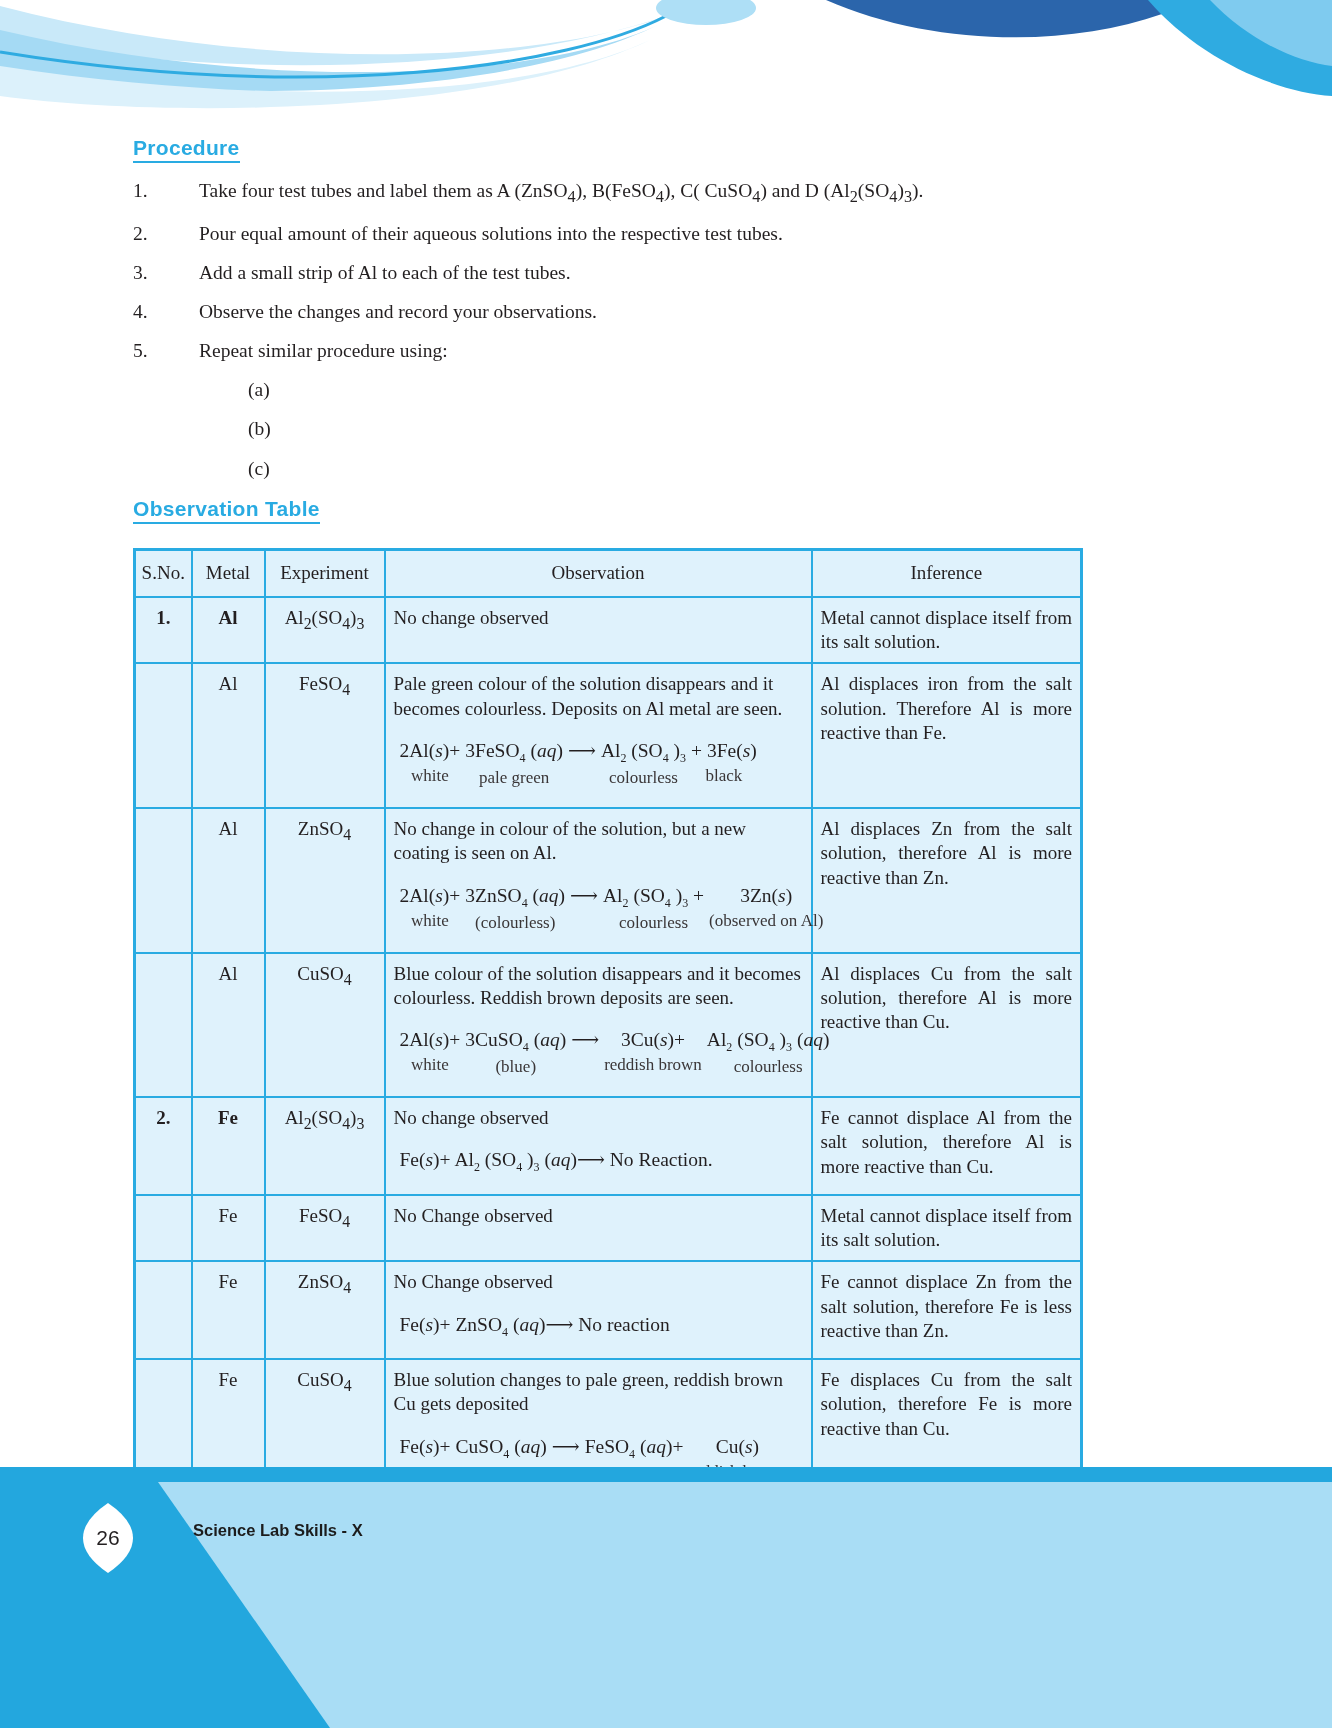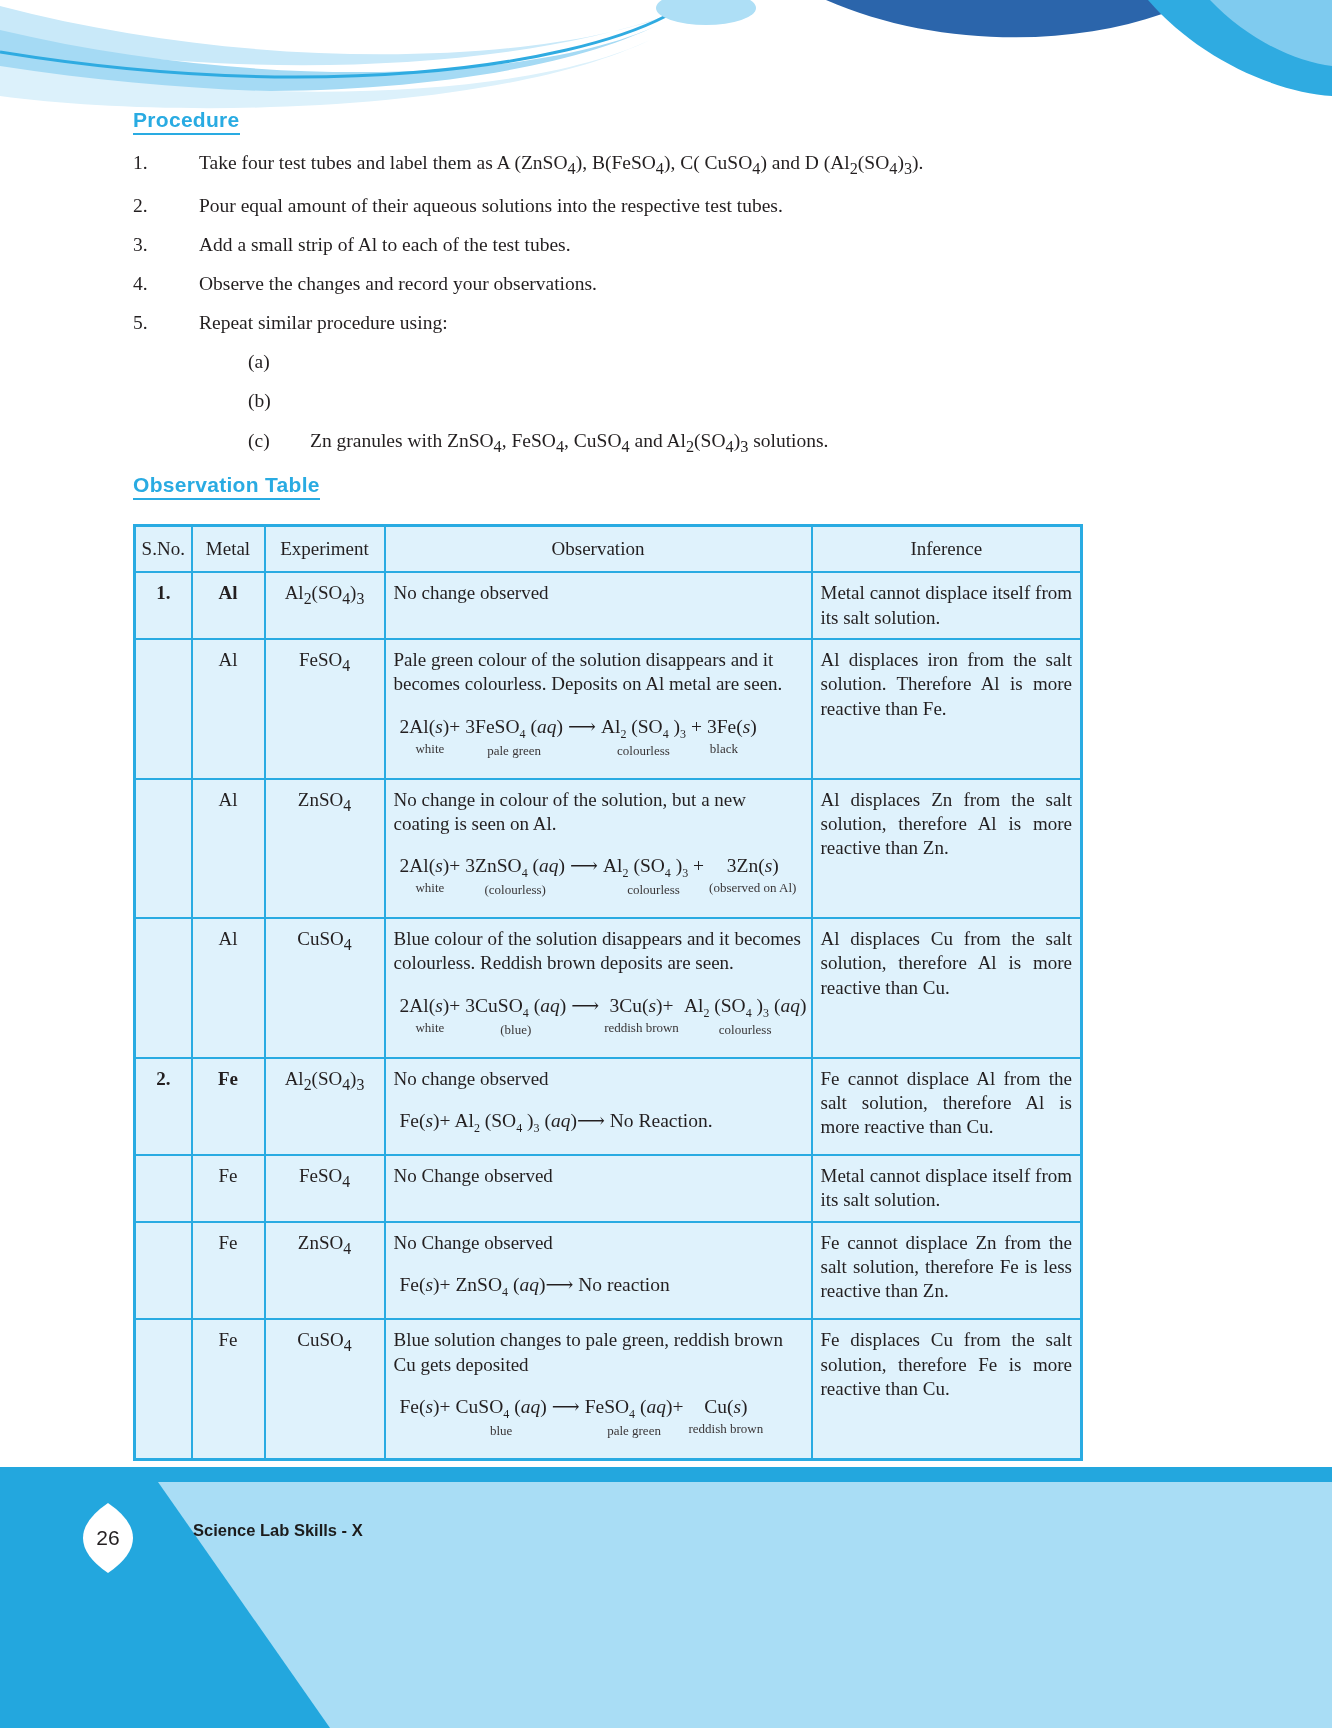--- a/index.html
+++ b/index.html
@@ -1,21 +1,21 @@
 <!DOCTYPE html>
 <html><head>
 <meta charset="utf-8">
 <style>
   html,body{margin:0;padding:0;}
   body{
     width:1332px;height:1728px;position:relative;background:#ffffff;
     font-family:"Liberation Serif","DejaVu Serif",serif;color:#231f20;overflow:hidden;
   }
   .header-art{position:absolute;top:0;left:0;width:1332px;height:118px;}
-  .content{position:absolute;top:108px;left:133px;width:947px;}
+  .content{position:absolute;top:136px;left:133px;width:947px;}
   .section-title{
     display:inline-block;font-family:"Liberation Sans","DejaVu Sans",sans-serif;
     font-weight:bold;font-size:21px;color:#29abe2;border-bottom:2.5px solid #29abe2;
     padding-bottom:1px;letter-spacing:.3px;margin:0 0 16px 0;
   }
   .steps{margin:0 0 2px 0;}
   .step{display:flex;margin-bottom:14px;font-size:19.5px;line-height:1.28;}
   .step .num{width:66px;flex:0 0 66px;}
   .step .txt{flex:1;}
   .substeps{margin-left:115px;}
@@ -34,21 +34,21 @@
   col.c-obs{width:427px;}col.c-inf{width:270px;}
   table.obs th{text-align:center;padding:10px 4px;}
   td.sno,td.metal,td.exp{text-align:center;}
   td.sno.b,td.metal.b{font-weight:bold;}
   td.obs-cell{padding:8px 10px;}
   td.inf-cell{text-align:justify;padding:8px 10px;}
   .equation{margin:18px 0 10px 6px;white-space:nowrap;}
   .eq-seg{display:inline-flex;flex-direction:column;align-items:center;vertical-align:top;margin-right:5px;}
   .eq-f{font-size:19.5px;}
   .eq-f sub{font-size:12px;}
-  .eq-c{font-size:13px;margin-top:1px;color:#3a3637;}
+  .eq-c{font-size:17px;margin-top:1px;color:#3a3637;}
   .footer{position:absolute;left:0;bottom:0;width:1332px;height:261px;background:#23a7de;}
   .footer-light{
     position:absolute;top:15px;left:0;width:1332px;height:246px;background:#a9ddf5;
     clip-path:polygon(158px 0,1332px 0,1332px 246px,330px 246px);
   }
   .page-badge{
     position:absolute;left:83px;top:36px;width:50px;height:70px;
     display:flex;align-items:center;justify-content:center;
   }
   .page-badge svg{position:absolute;inset:0;}
@@ -111,21 +111,20 @@
   <div class="substep">
     <span class="num">(a)</span>
   </div>
 
   <div class="substep">
     <span class="num">(b)</span>
   </div>
 
   <div class="substep">
     <span class="num">(c)</span>
-    <span class="txt">Zn granules with ZnSO<sub>4</sub>, FeSO<sub>4</sub>, CuSO<sub>4</sub> and Al<sub>2</sub>(SO<sub>4</sub>)<sub>3</sub> solutions.</span>
   </div>
 </div>
 
   <h2 class="section-title">Observation Table</h2>
 
   <table class="obs">
     <colgroup>
       <col class="c-sno">
         <col class="c-metal">
         <col class="c-exp">

